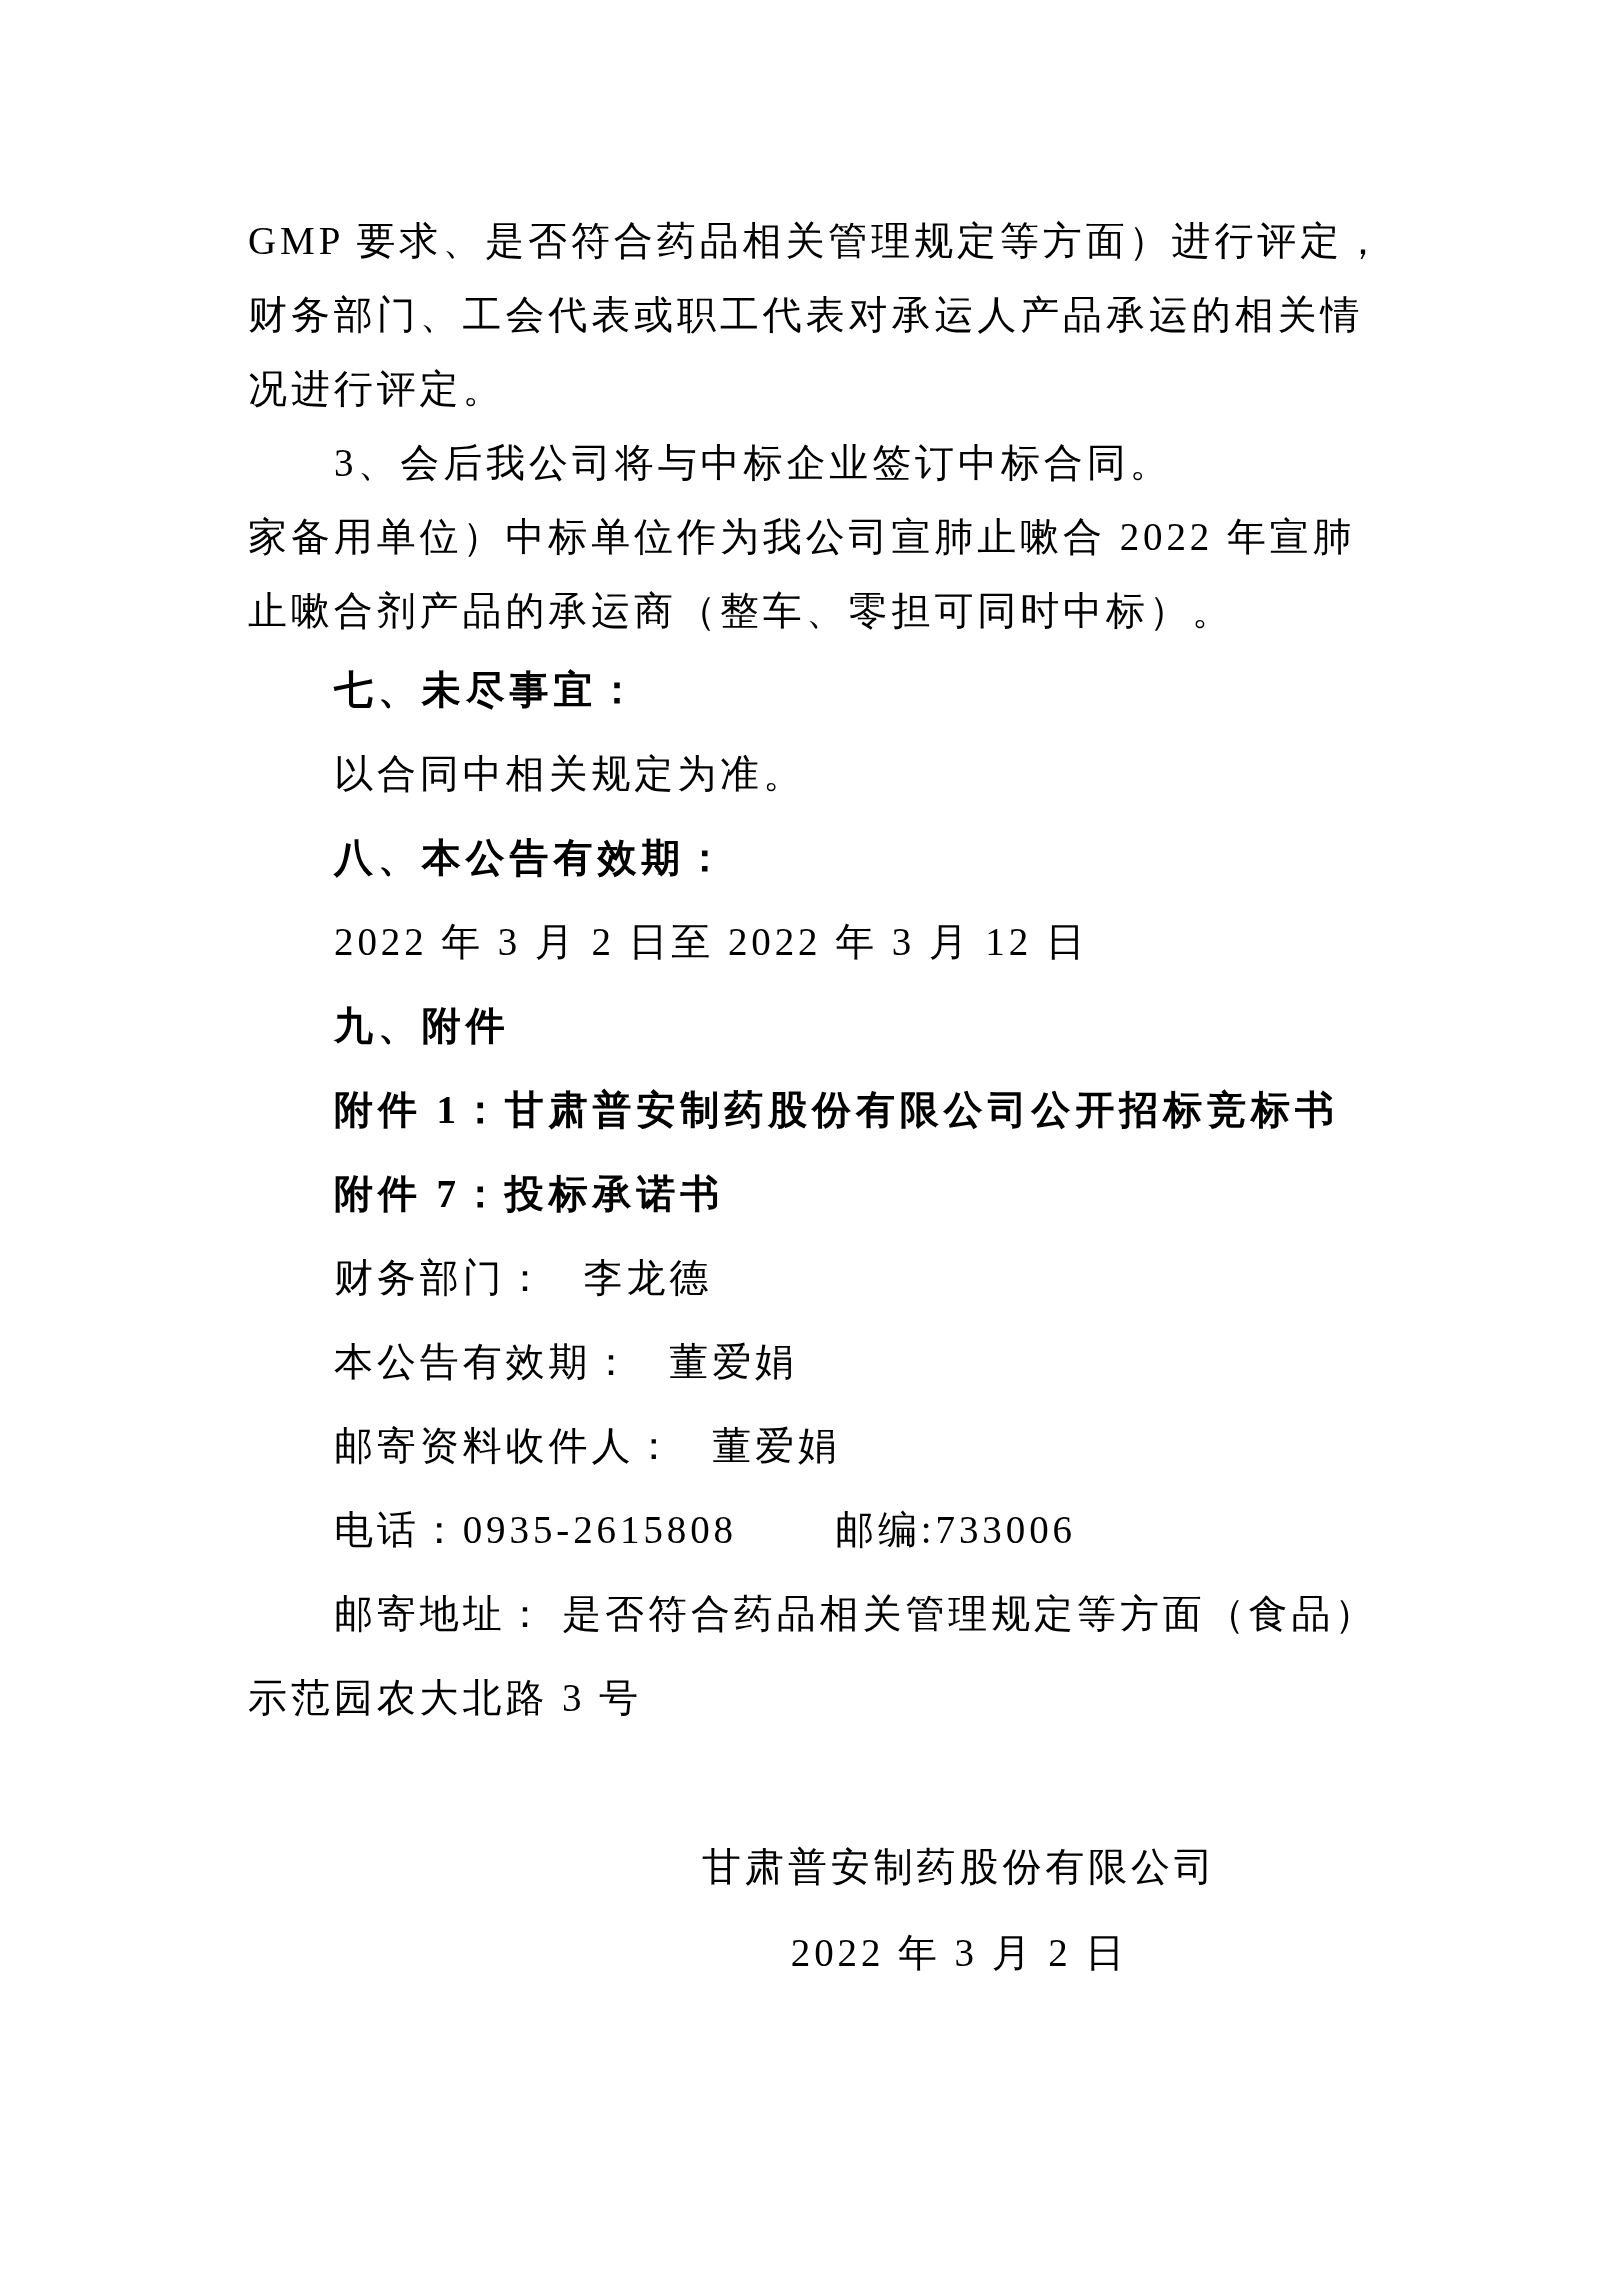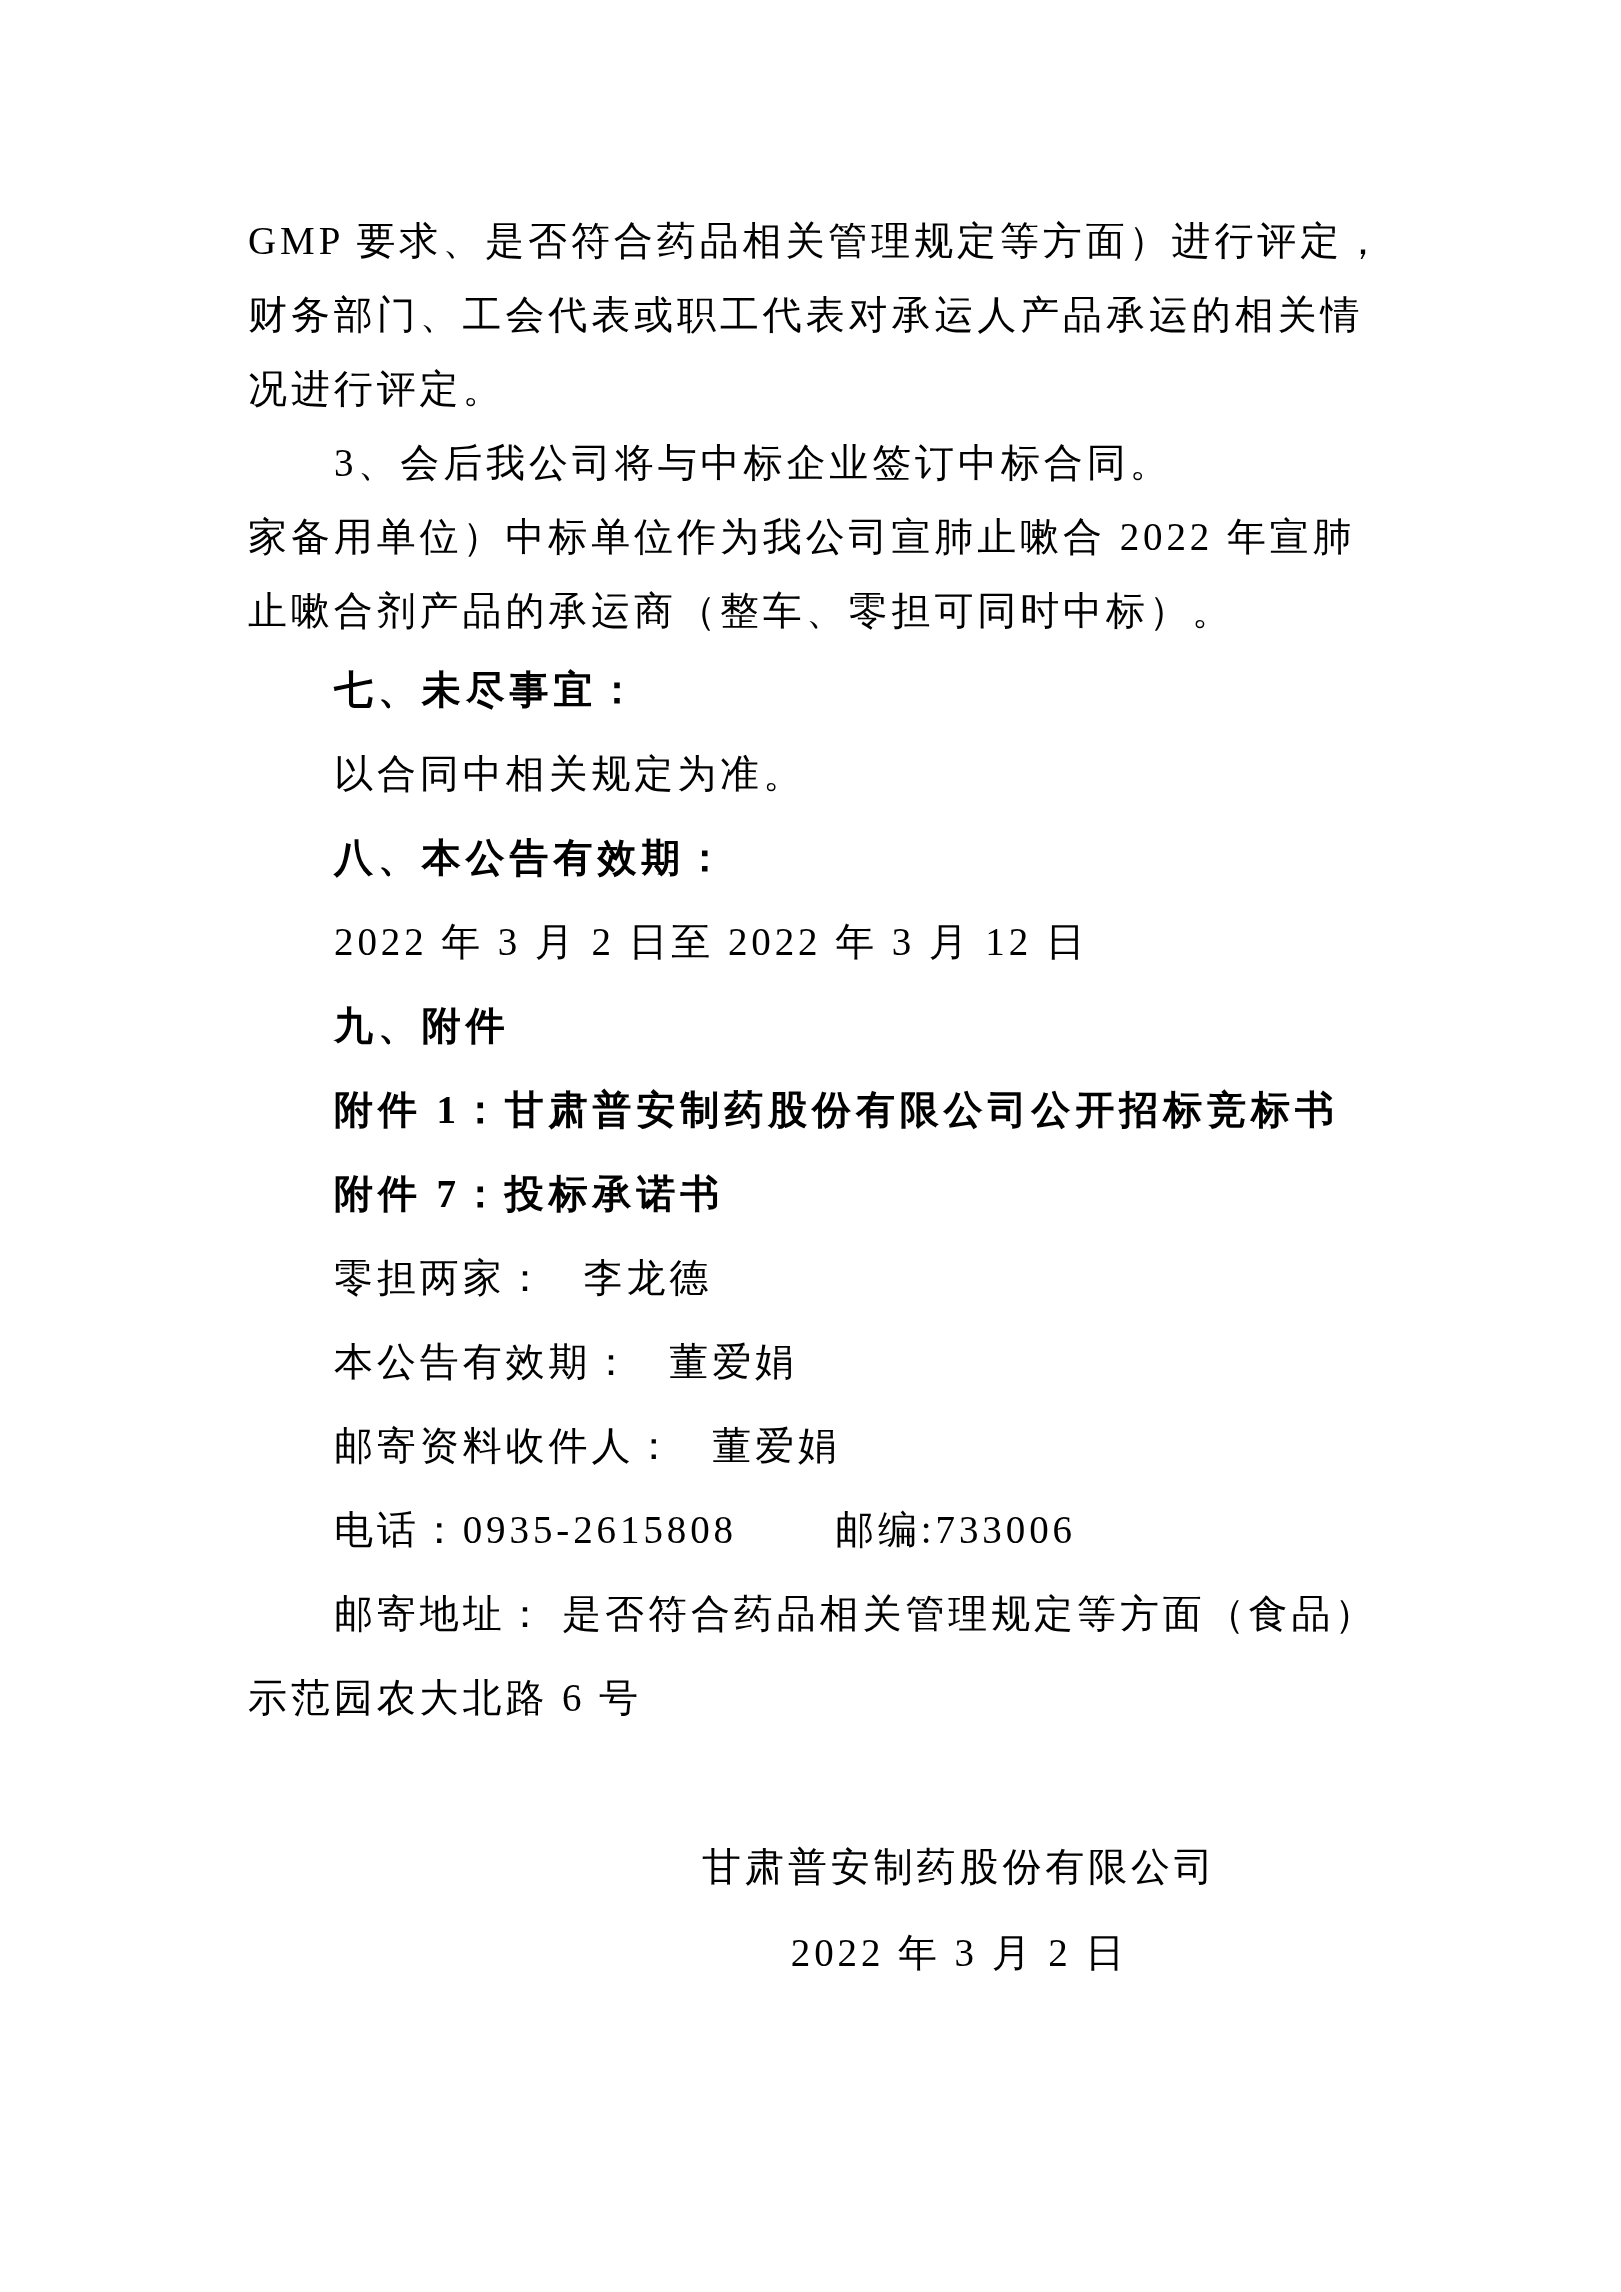--- a/index.html
+++ b/index.html
@@ -69,39 +69,39 @@
 
     <div class="ln b ind heading">八、本公告有效期：</div>
     <div class="ln b ind">2022 年 3 月 2 日至 2022 年 3 月 12 日</div>
 
     <div class="ln b ind heading">九、附件</div>
 
     <div class="ln b ind attachment">附件 1：甘肃普安制药股份有限公司公开招标竞标书</div>
     <div class="ln b ind attachment">附件 7：投标承诺书</div>
 
     <div class="ln b ind">
-      <span>零担两家：</span><span class="name-gap">李龙德</span>
+      <span>财务部门：</span><span class="name-gap">李龙德</span>
     </div>
 
     <div class="ln b ind">
       <span>本公告有效期：</span><span class="name-gap">董爱娟</span>
     </div>
 
     <div class="ln b ind">
       <span>邮寄资料收件人：</span><span class="name-gap">董爱娟</span>
     </div>
 
     <div class="ln b ind">
       <span>电话：</span><span>0935-2615808</span><span class="postcode-gap">邮编:</span><span>733006</span>
     </div>
 
     <div class="ln b ind">
       <span>邮寄地址：</span><span class="addr-gap">是否符合药品相关管理规定等方面（食品）</span>
     </div>
-    <div class="ln b">示范园农大北路 6 号</div>
+    <div class="ln b">示范园农大北路 3 号</div>
 
     <div class="spacer"></div>
 
     <div class="signature">
       <div class="ln sig">甘肃普安制药股份有限公司</div>
       <div class="ln sig">2022 年 3 月 2 日</div>
     </div>
 
   </div>
 </div>

